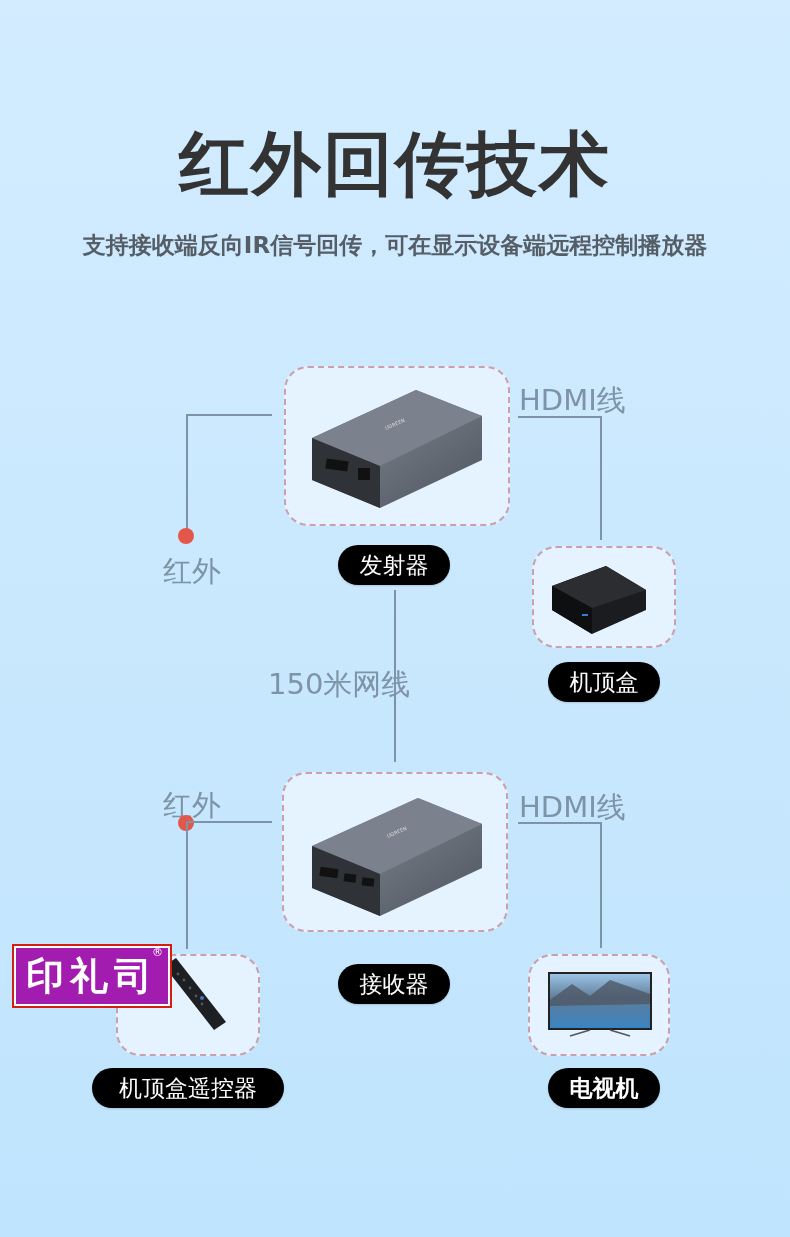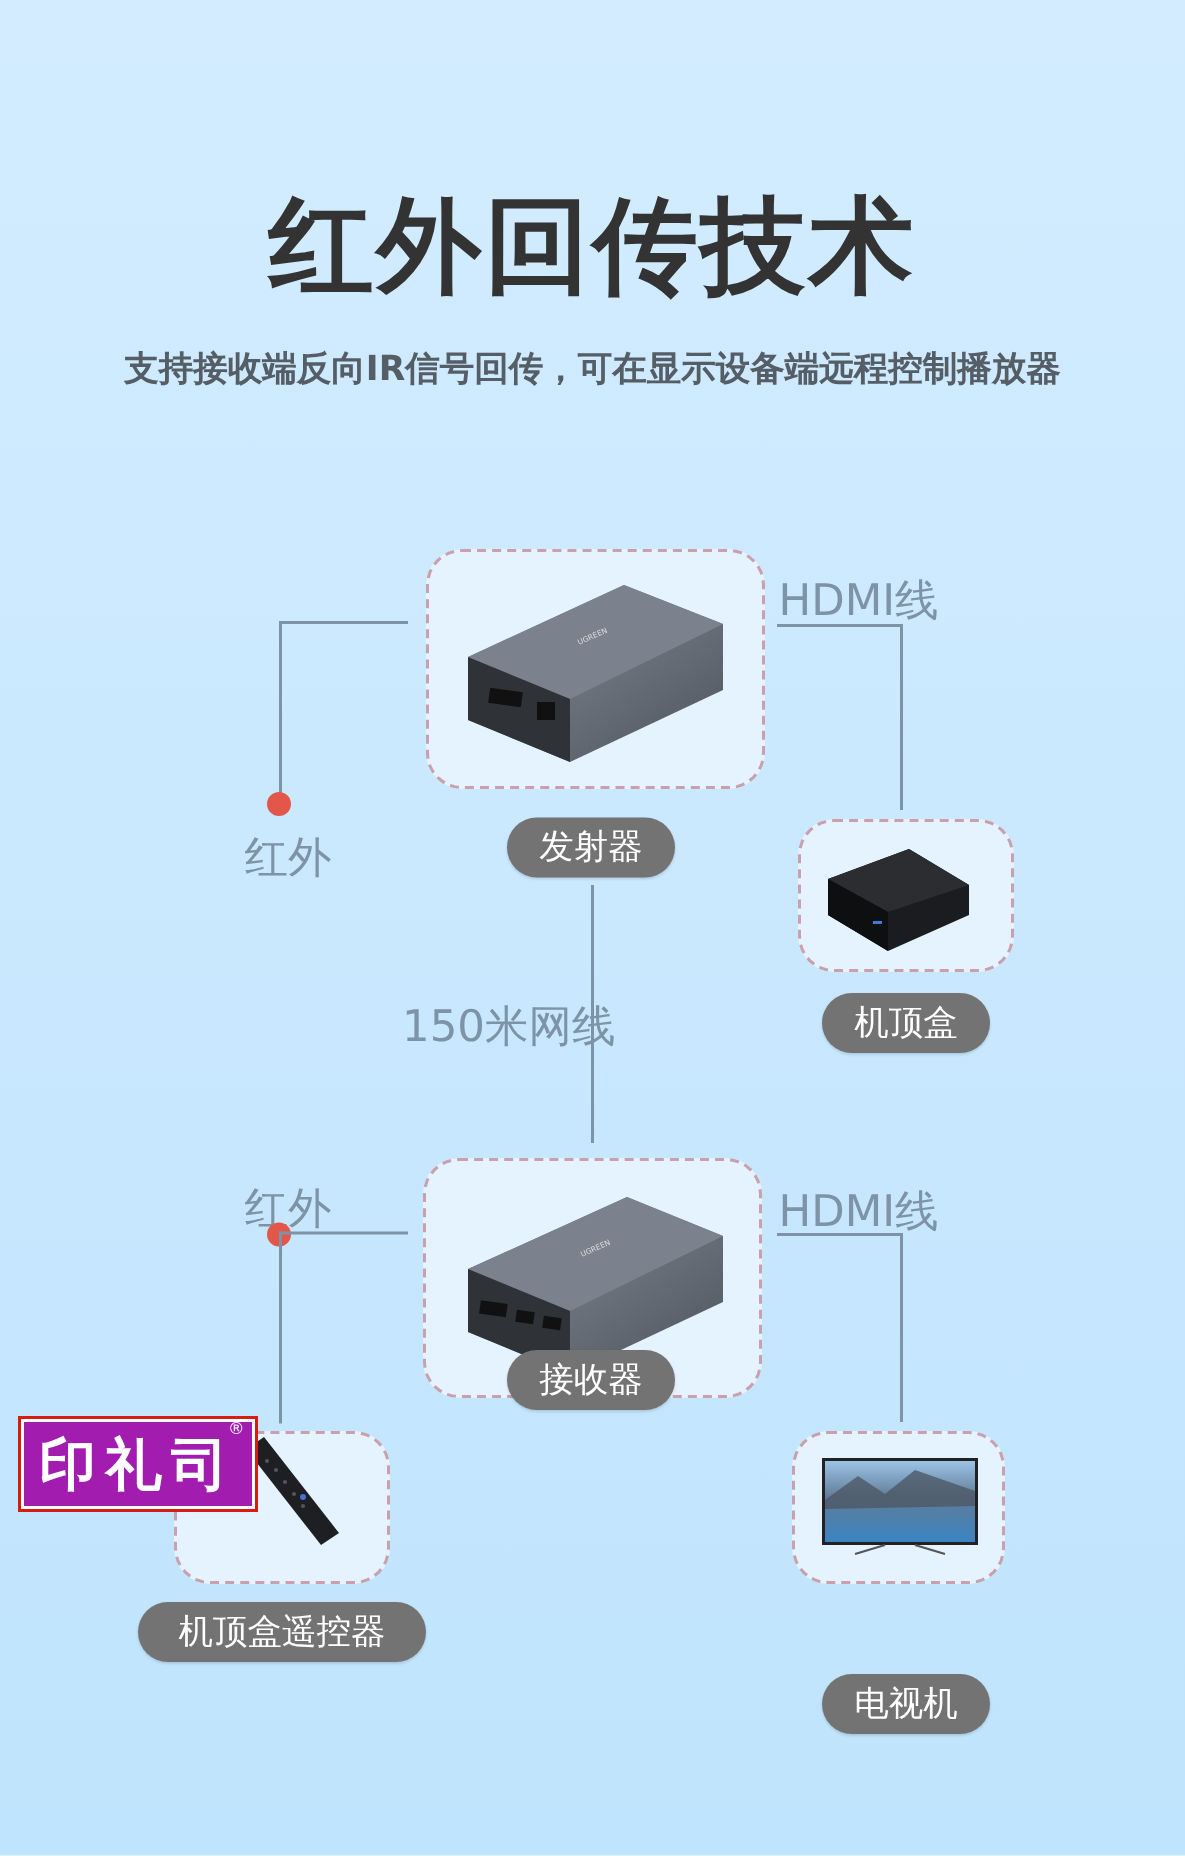--- a/index.html
+++ b/index.html
@@ -3,21 +3,21 @@
 <meta charset="utf-8">
 <style>
   html,body{margin:0;padding:0;}
   body{width:790px;height:1237px;overflow:hidden;position:relative;
     background:linear-gradient(180deg,#d3ecff 0%,#c9e8fe 50%,#bfe4fd 100%);
     font-family:"DejaVu Sans","Liberation Sans",sans-serif;}
   .abs{position:absolute;}
   .title{left:0;width:790px;top:118px;text-align:center;font-size:70px;font-weight:bold;color:#333;letter-spacing:2px;}
   .subtitle{left:0;width:790px;top:230px;text-align:center;font-size:23px;color:#555e66;font-weight:bold;}
   .box{border:2px dashed #c9a0ab;border-radius:24px;background:#e4f3ff;box-sizing:border-box;}
-  .pill{background:#737373;color:#fff;border-radius:20px;font-size:23px;text-align:center;line-height:40px;height:40px;box-shadow:0 1px 2px rgba(0,0,0,.15);}
+  .pill{background:#000000;color:#fff;border-radius:20px;font-size:23px;text-align:center;line-height:40px;height:40px;box-shadow:0 1px 2px rgba(0,0,0,.15);}
   .hline{height:2px;background:#7e93a6;}
   .vline{width:2px;background:#7e93a6;}
   .dot{width:16px;height:16px;border-radius:50%;background:#e3574b;}
   .lbl{color:#7e93a6;font-size:29px;}
   .seal{background:#a21caf;color:#fff;font-family:"DejaVu Serif",serif;font-weight:bold;font-size:38px;text-align:center;line-height:60px;letter-spacing:6px;border:2px solid #d91c12;box-shadow:0 0 0 2px #fff inset;}
   .reg{color:#fff;font-size:11px;}
 </style>
 </head>
 <body>
 
@@ -83,21 +83,21 @@
       </defs>
     <polygon points="28,72 134,24 198,50 198,94 96,142 28,114" fill="url(#g2)"></polygon>
     <polygon points="28,72 96,100 198,50 134,24" fill="#7b828d"></polygon>
     <polygon points="28,72 96,100 96,142 28,114" fill="#2f3338"></polygon>
     <rect x="36" y="94" width="18" height="9" fill="#111" transform="rotate(8 45 98)"></rect>
     <rect x="60" y="100" width="12" height="8" fill="#111" transform="rotate(8 66 104)"></rect>
     <rect x="78" y="104" width="12" height="8" fill="#111" transform="rotate(8 84 108)"></rect>
     <text x="104" y="64" font-size="5" fill="#ddd" transform="rotate(-24 104 64)">UGREEN</text>
   </svg>
 </div>
-<div class="abs pill" style="left:338px;top:900px;width:112px;">接收器</div>
+<div class="abs pill" style="left:338px;top:964px;width:112px;">接收器</div>
 
 <div class="abs box" style="left:116px;top:954px;width:144px;height:102px;">
   <svg width="140" height="98" viewBox="0 0 140 98">
     <polygon points="46,10 58,2 108,66 96,74" fill="#1d1f22"></polygon>
     <g fill="#555">
       <circle cx="60" cy="18" r="1.4"></circle>
         <circle cx="66" cy="24" r="1.4"></circle>
         <circle cx="72" cy="32" r="1.4"></circle>
       <circle cx="78" cy="40" r="1.4"></circle>
         <circle cx="84" cy="48" r="1.4"></circle>
@@ -116,18 +116,18 @@
           <stop offset="1" stop-color="#3a84c3"></stop>
         </linearGradient>
       </defs>
     <rect x="18" y="16" width="104" height="58" fill="#222"></rect>
     <rect x="20" y="18" width="100" height="54" fill="url(#g3)"></rect>
     <polygon points="20,44 42,28 60,40 80,24 120,38 120,48 20,50" fill="#4d5866" opacity=".8"></polygon>
     <line x1="40" y1="80" x2="60" y2="74" stroke="#555" stroke-width="1.5"></line>
     <line x1="100" y1="80" x2="80" y2="74" stroke="#555" stroke-width="1.5"></line>
   </svg>
 </div>
-<div class="abs pill" style="left:548px;top:1116px;width:112px;">电视机</div>
+<div class="abs pill" style="left:548px;top:1068px;width:112px;font-weight:bold;">电视机</div>
 
 <div class="abs seal" style="left:12px;top:944px;width:156px;height:60px;">
   <span>印礼司</span>
 </div>
 <div class="abs reg" style="left:152px;top:946px;">®</div>
 
 </body></html>

